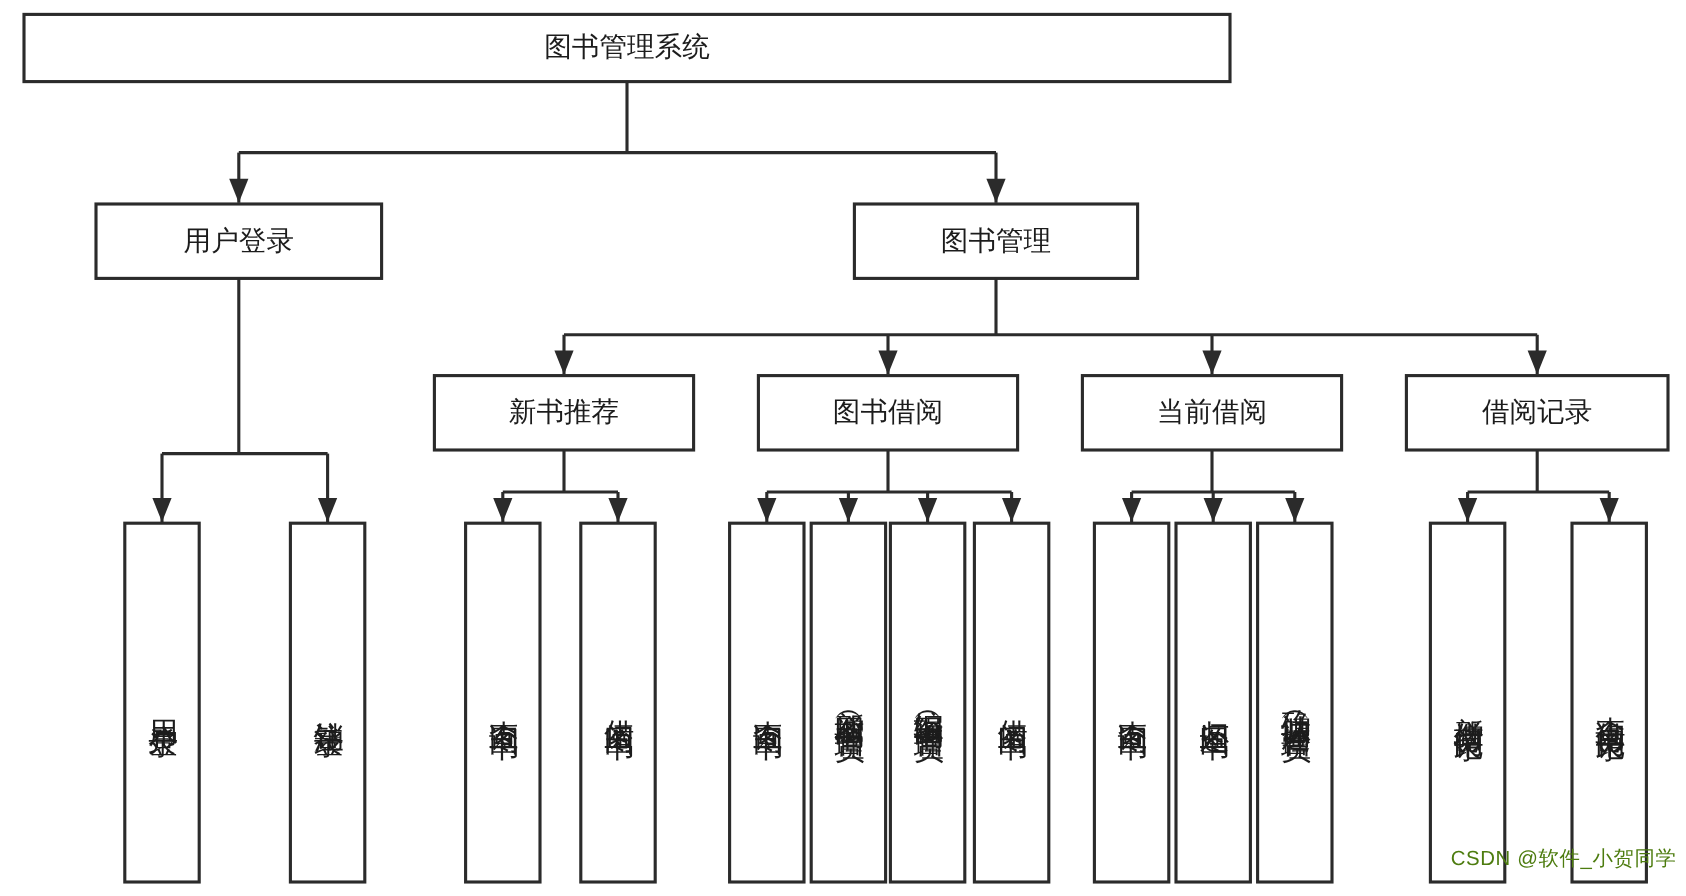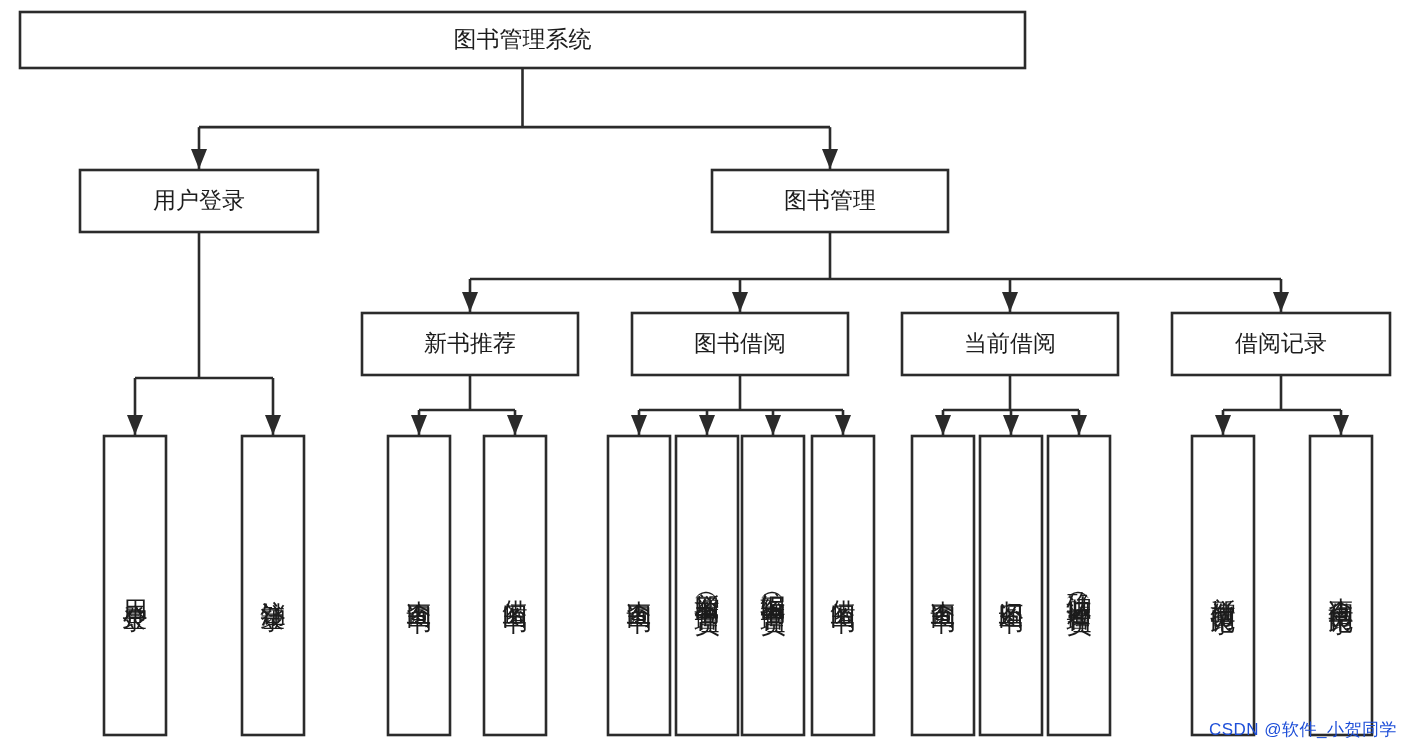--- a/index.html
+++ b/index.html
@@ -61,24 +61,24 @@
     font-size: 25px;
     line-height: 1.08;
     letter-spacing: 3px;
     color: #1c1c1c;
     white-space: nowrap;
     text-align: center;
   }
   .watermark {
     position: absolute;
     right: 8px;
-    bottom: 6px;
+    bottom: 20px;
     font-family: "Liberation Sans", "DejaVu Sans", sans-serif;
     font-size: 17px;
-    color: #1d4ed8;
+    color: #4d7c0f;
     letter-spacing: 0.5px;
     white-space: nowrap;
   }
 </style>
 </head>
 <body>
 
 <div id="diagram-root">
 
   <svg id="diagram-svg" viewBox="0 0 1405 747" xmlns="http://www.w3.org/2000/svg">

